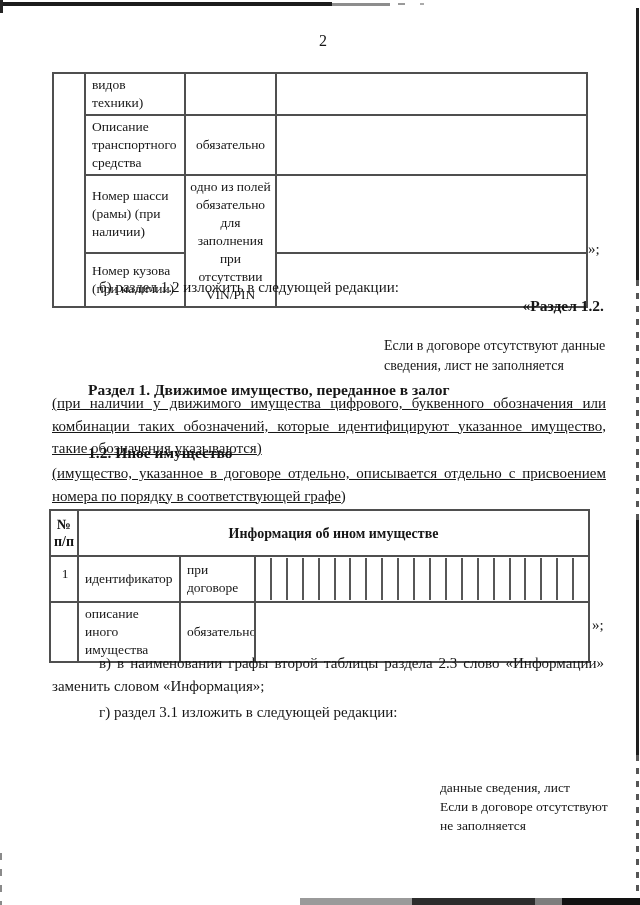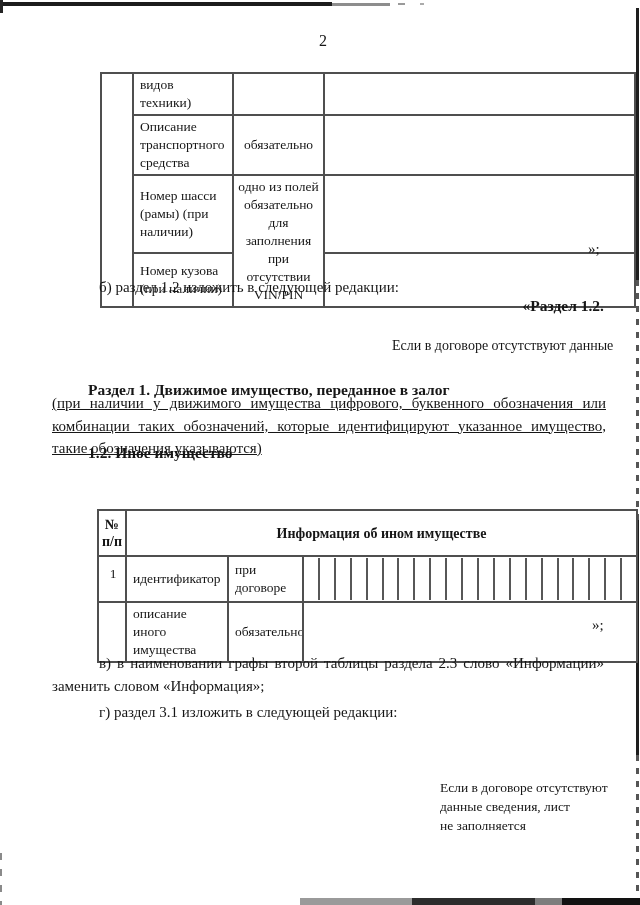--- a/index.html
+++ b/index.html
@@ -19,21 +19,21 @@
   .right-line{left:636px;width:3px;background:#1e1e1e;}
   .right-line.dash{background:repeating-linear-gradient(180deg,#555 0 6px,rgba(255,255,255,0) 6px 13px);}
   .left-dash{left:0;top:853px;width:2px;height:52px;
     background:repeating-linear-gradient(180deg,#8a8a8a 0 7px,rgba(255,255,255,0) 7px 16px);}
   .bottom-bar{top:898px;height:7px;}
 
   
   .page-num{left:308px;top:32px;width:30px;text-align:center;font-size:16px;}
 
   
-  table{border-collapse:collapse;table-layout:fixed;margin-left:48px;}
+  table{border-collapse:collapse;table-layout:fixed;}
   td{border:2px solid #4f4f4f;padding:2px 4px 2px 6px;font-size:13.5px;line-height:18px;
      vertical-align:middle;overflow:hidden;}
   .t1{left:52px;top:72px;width:536px;}
   .t2{left:49px;top:509px;width:541px;}
   td.mid{text-align:center;padding:2px 3px;}
   td.hdr{font-weight:bold;text-align:center;font-size:14px;line-height:17px;padding:4px 2px;}
   td.numcell{text-align:center;vertical-align:top;padding-top:8px;}
   td.boxcell{padding:0;}
   .boxes{display:flex;height:100%;min-height:42px;}
   .cbox{flex:1;border-right:2px solid #575757;}
@@ -99,28 +99,30 @@
       <td>Номер кузова (при наличии)</td>
       <td></td>
     </tr>
   </tbody>
     </table>
   <div class="abs closing" style="left:588px;top:241px;">»;</div>
 
   <div class="abs body-text indent" style="left:52px;top:276px;width:552px;">б) раздел 1.2 изложить в следующей редакции:</div>
   <div class="abs bold-right" style="left:52px;top:297px;width:552px;">«Раздел 1.2.</div>
 
-  <div class="abs note-block" style="left:392px;top:336px;width:224px;">
+  <div class="abs note-block" style="left:384px;top:336px;width:224px;">
     <div>Если в договоре отсутствуют данные</div>
+    <div>сведения, лист не заполняется</div>
   </div>
 
   <div class="abs heading" style="left:88px;top:371px;margin-top:10px;">Раздел 1. Движимое имущество, переданное в залог</div>
   <div class="abs smallnote" style="left:52px;top:392px;width:554px;">(при наличии у движимого имущества цифрового, буквенного обозначения или комбинации таких обозначений, которые идентифицируют указанное имущество, такие обозначения указываются)</div>
 
   <div class="abs heading" style="left:88px;top:444px;">1.2. Иное имущество</div>
+  <div class="abs smallnote" style="left:52px;top:462px;width:554px;">(имущество, указанное в договоре отдельно, описывается отдельно с присвоением номера по порядку в соответствующей графе)</div>
 
   <table class="abs t2">
     <colgroup>
         <col style="width:28px">
         <col style="width:102px">
         <col style="width:75px">
         <col>
       </colgroup>
     <tbody>
         <tr style="height:46px">
@@ -164,18 +166,18 @@
       <td></td>
     </tr>
   </tbody>
     </table>
   <div class="abs closing" style="left:592px;top:617px;">»;</div>
 
   <div class="abs body-text indent just" style="left:52px;top:652px;width:552px;">в) в наименовании графы второй таблицы раздела 2.3 слово «Информации» заменить словом «Информация»;</div>
   <div class="abs body-text indent" style="left:52px;top:701px;width:552px;">г) раздел 3.1 изложить в следующей редакции:</div>
 
   <div class="abs note-block" style="left:440px;top:778px;width:170px;font-size:13.5px;line-height:19px;">
+    <div>данные сведения, лист</div>
     <div>Если в договоре отсутствуют</div>
-    <div>данные сведения, лист</div>
     <div>не заполняется</div>
   </div>
 
 </div>
 
 </body></html>

